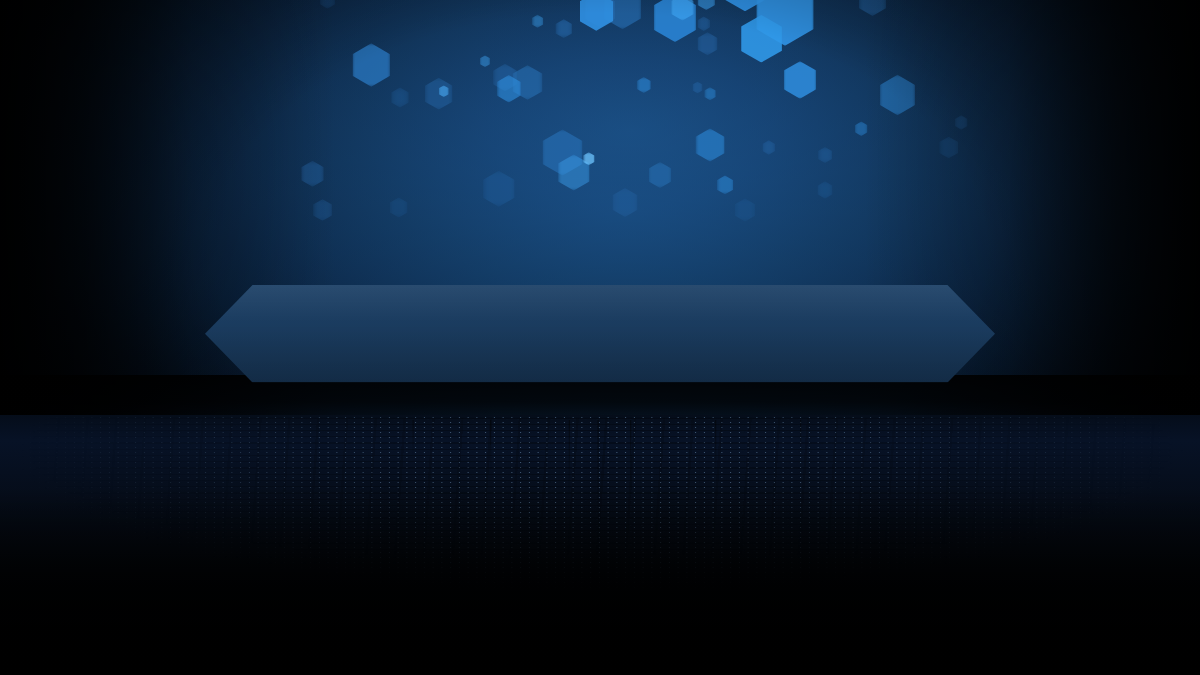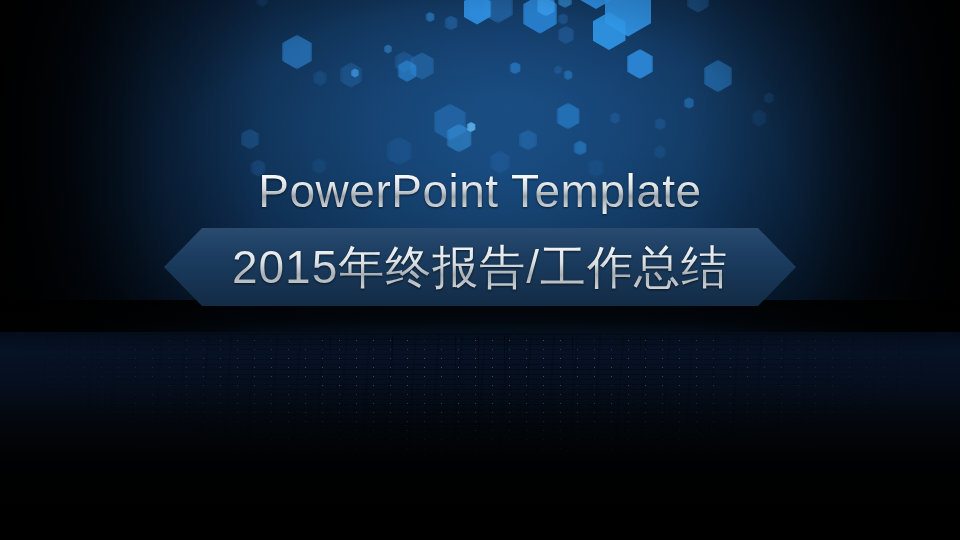--- a/index.html
+++ b/index.html
@@ -307,23 +307,19 @@
       <div class="seam" style="left: 455px; height: 58px;"></div>
       <div class="seam" style="left: 478px; height: 96px;"></div>
       <div class="seam" style="left: 504px; height: 62px;"></div>
       <div class="seam" style="left: 392px; height: 40px;"></div>
       <div class="seam" style="left: 572px; height: 44px;"></div>
       <div class="seam" style="left: 640px; height: 30px;"></div>
       <div class="seam" style="left: 330px; height: 28px;"></div>
     </div>
   <div class="ground-bottom-fade"></div>
 
-  <div class="title-wrap">
-    <h1 class="title-en">PowerPoint Template</h1>
-  </div>
 
   <div class="banner">
     <div class="banner-sheen"></div>
   </div>
 
-  <div class="title-cn">2015年终报告/工作总结</div>
 
 </div>
 
 </body></html>

